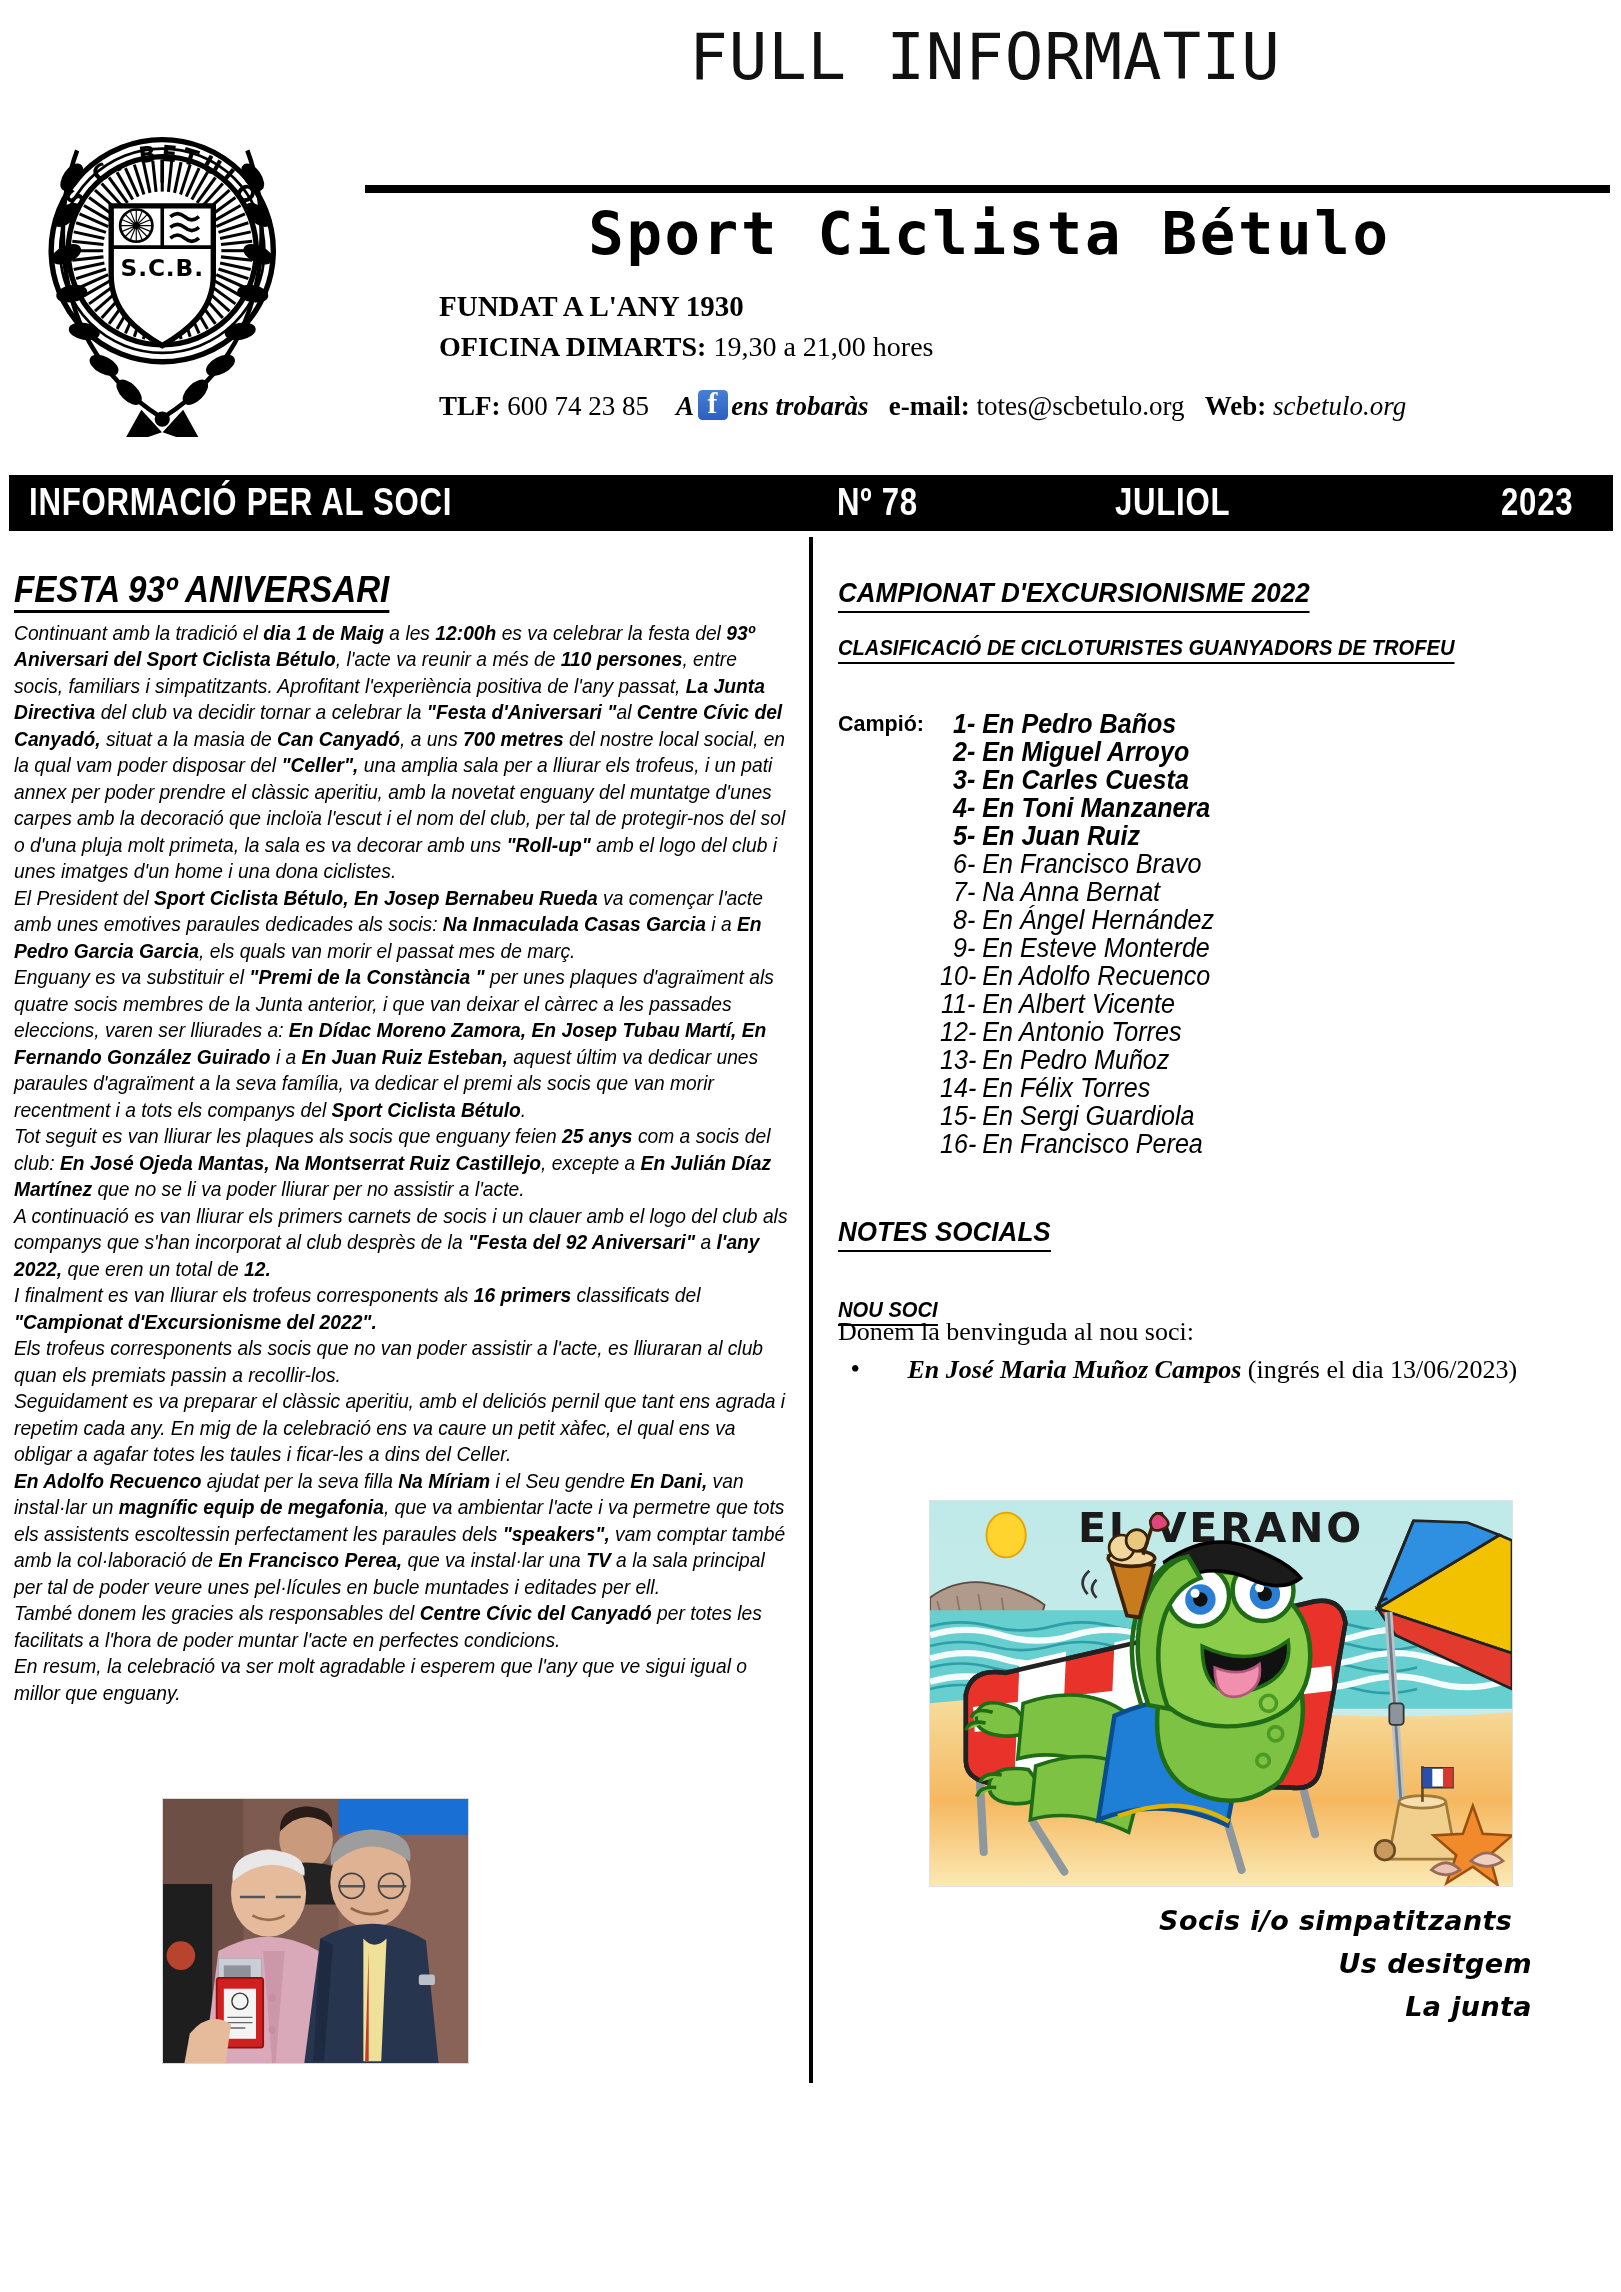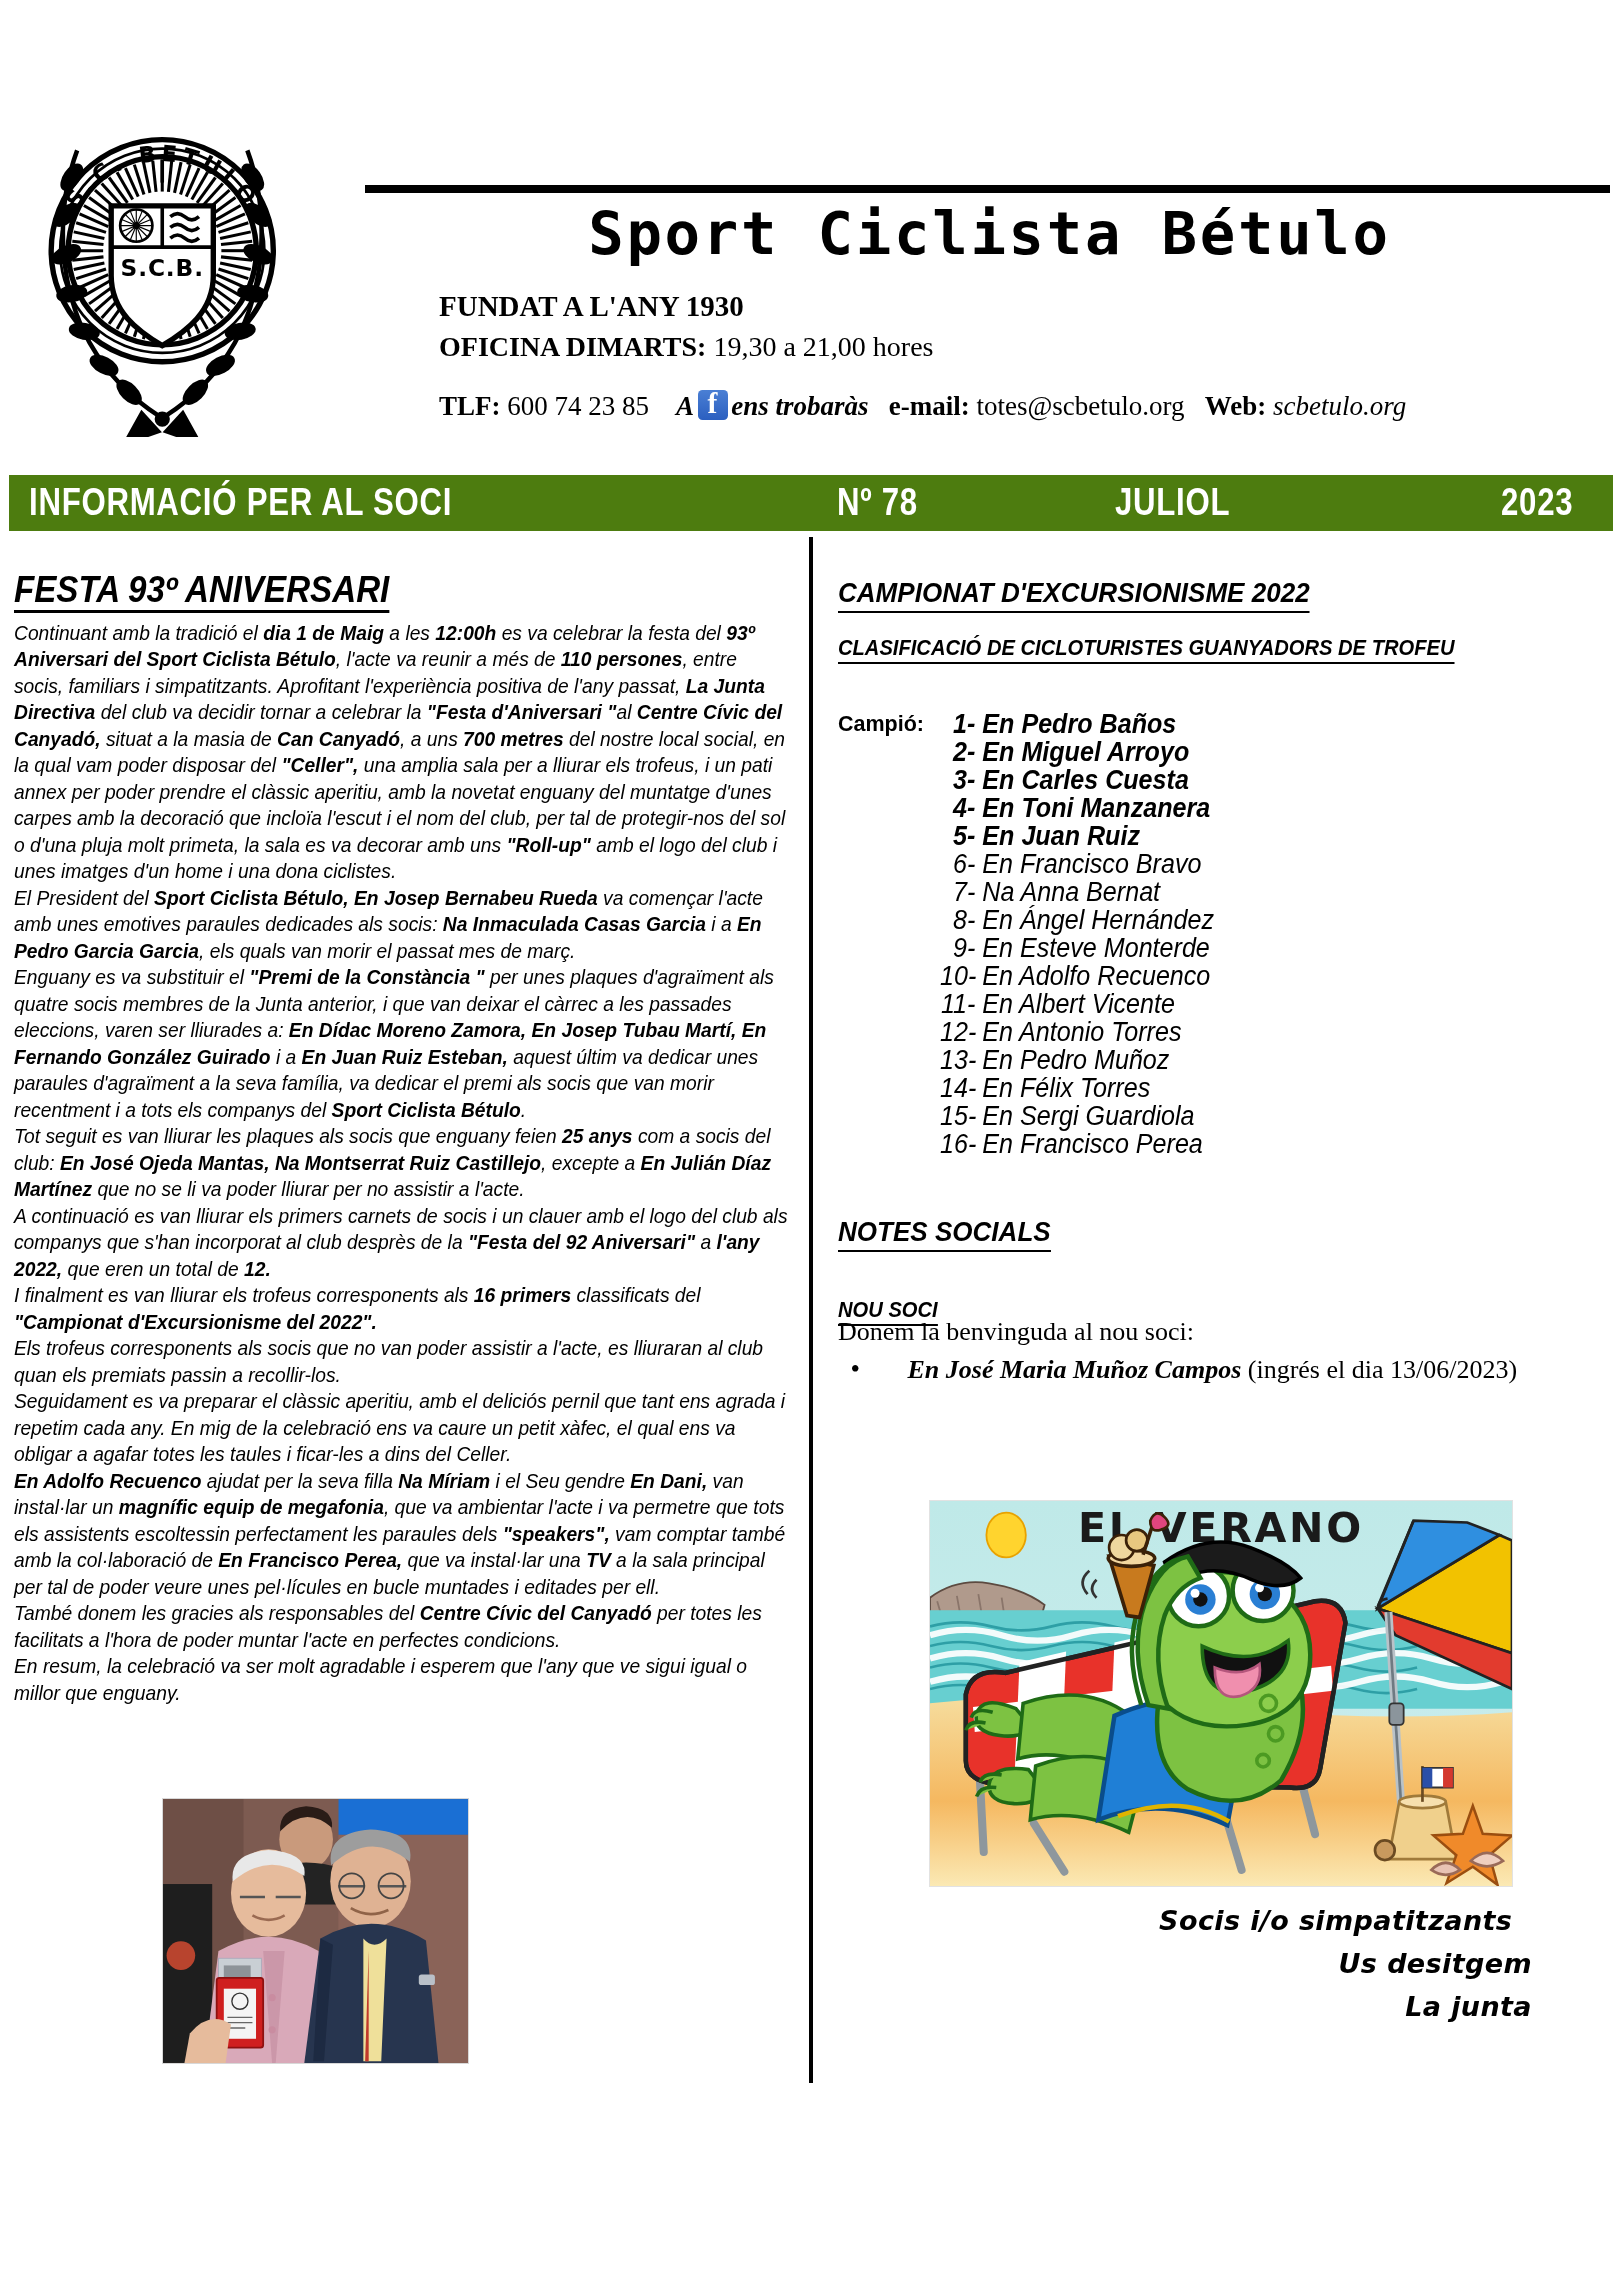--- a/index.html
+++ b/index.html
@@ -36,21 +36,21 @@
   #contact-line .bi{font-weight:bold;font-style:italic;}
 
   .fb-icon{display:inline-block;width:30px;height:30px;border-radius:4.5px;
     background:linear-gradient(#4a7fd4,#2b5fc0);position:relative;vertical-align:-5.4px;
     margin:0 3.6px;overflow:hidden;}
   .fb-icon::after{content:"f";position:absolute;left:9.9px;top:-2.7px;color:#fff;
     font-family:"Liberation Serif",serif;font-weight:bold;font-size:29.6px;}
 
   
   #banner{position:absolute;left:9px;top:475px;width:1604px;height:56px;
-    background:#4d7c0f;}
+    background:#000000;}
   #banner span{position:absolute;top:5.4px;color:#fff;font-weight:bold;font-size:39px;
     font-family:"Liberation Sans",sans-serif;
     transform:scaleX(.80);transform-origin:left top;letter-spacing:0.9px;white-space:nowrap;}
   #b-info{left:19.7px;}
   #b-num{left:828px;}
   #b-month{left:1106px;}
   #b-year{left:1505px;transform:scaleX(.80);transform-origin:right top;right:21.5px;left:auto;}
 
   
   #divider{position:absolute;left:809px;top:537px;width:3.6px;height:1546px;background:#000;}
@@ -258,20 +258,21 @@
 
       <defs>
         <path id="arcpath" d="M 43 272 A 110 110 0 0 1 263 272" fill="none"></path>
       </defs>
       <text font-family="DejaVu Sans, sans-serif" font-size="25" font-weight="bold" letter-spacing="5" fill="#000">
         <textPath href="#arcpath" startOffset="50%" text-anchor="middle">S.C. BETULO</textPath>
       </text>
     </svg>
   </div>
 
+  <div id="masthead-title">FULL INFORMATIU</div>
   <div id="header-rule"></div>
   <div id="club-name">Sport Ciclista Bétulo</div>
   <div id="founded">FUNDAT A L'ANY 1930</div>
 
   <div id="office-line">
     <span class="lbl">OFICINA DIMARTS:</span>
     <span>19,30 a 21,00 hores</span>
   </div>
 
   <div id="contact-line">

